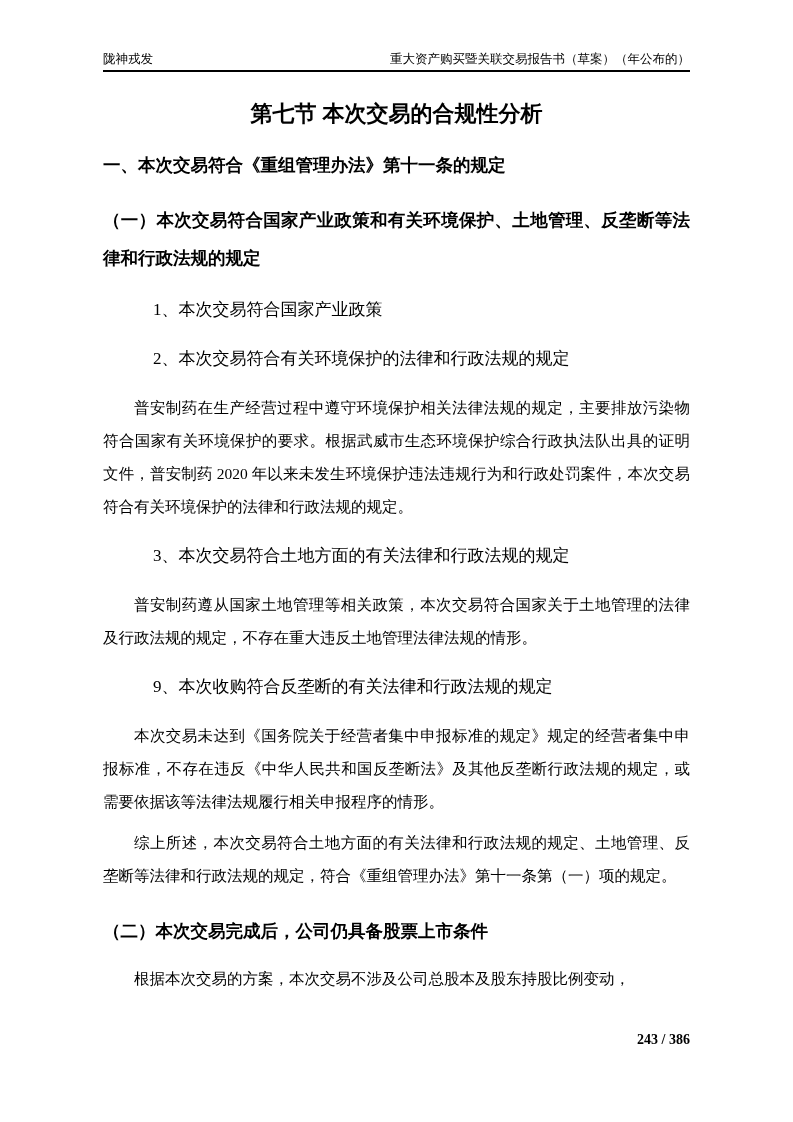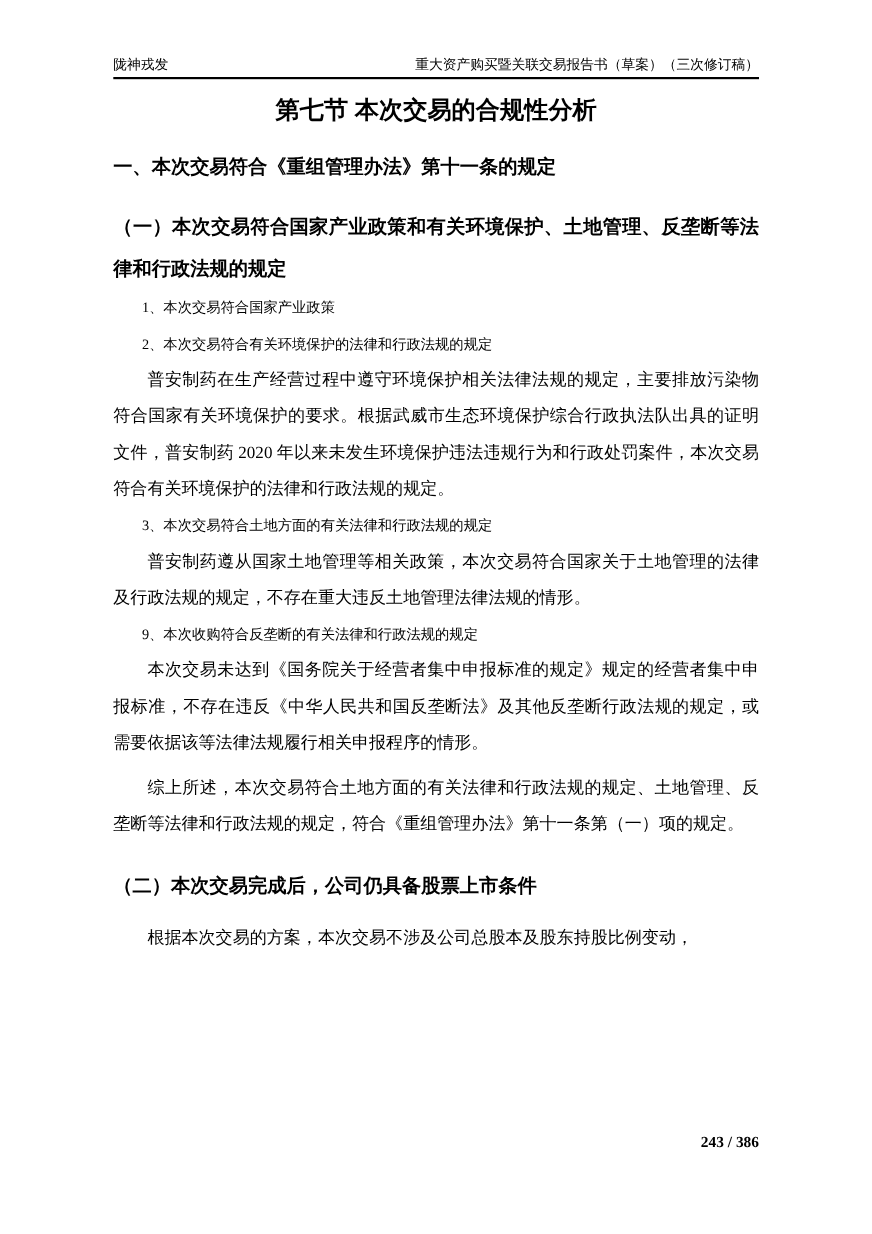--- a/index.html
+++ b/index.html
@@ -26,21 +26,21 @@
     justify-content: space-between;
     align-items: flex-end;
     font-size: 12.5px;
     line-height: 1.2;
     gap: 37px;
   }
   .content {
     margin: 0 103px;
   }
   .doc-title {
-    margin-top: 13px;
+    margin-top: 27px;
     text-align: center;
     font-family: "Liberation Sans", "DejaVu Sans", sans-serif;
     font-weight: bold;
     font-size: 22px;
     line-height: 1.35;
   }
   .heading-1 {
     margin-top: 24px;
     font-family: "Liberation Sans", "DejaVu Sans", sans-serif;
     font-weight: bold;
@@ -53,22 +53,22 @@
     font-weight: bold;
     font-size: 17.5px;
     line-height: 38px;
     text-align: justify;
   }
   .heading-2.tight {
     margin-top: 20px;
     margin-bottom: 12px;
   }
   .sub-heading {
-    margin: 0;
-    font-size: 13px;
+    margin: 16px;
+    font-size: 17px;
     line-height: 33px;
     text-indent: 2em;
   }
   .paragraph {
     margin: 0;
     font-size: 15.5px;
     line-height: 33px;
     text-indent: 2em;
     text-align: justify;
   }
@@ -84,21 +84,21 @@
     font-size: 14px;
   }
 </style>
 </head>
 <body>
 
 <div class="page">
 
   <div class="running-header">
     <span>陇神戎发</span>
-    <span>重大资产购买暨关联交易报告书（草案）（三次修订稿）</span>
+    <span>重大资产购买暨关联交易报告书（草案）（年公布的）</span>
   </div>
 
   <div class="content">
 
     <div class="doc-title">第七节 本次交易的合规性分析</div>
 
     <div class="heading-1">一、本次交易符合《重组管理办法》第十一条的规定</div>
 
     <div class="heading-2">（一）本次交易符合国家产业政策和有关环境保护、土地管理、反垄断等法律和行政法规的规定</div>
 

